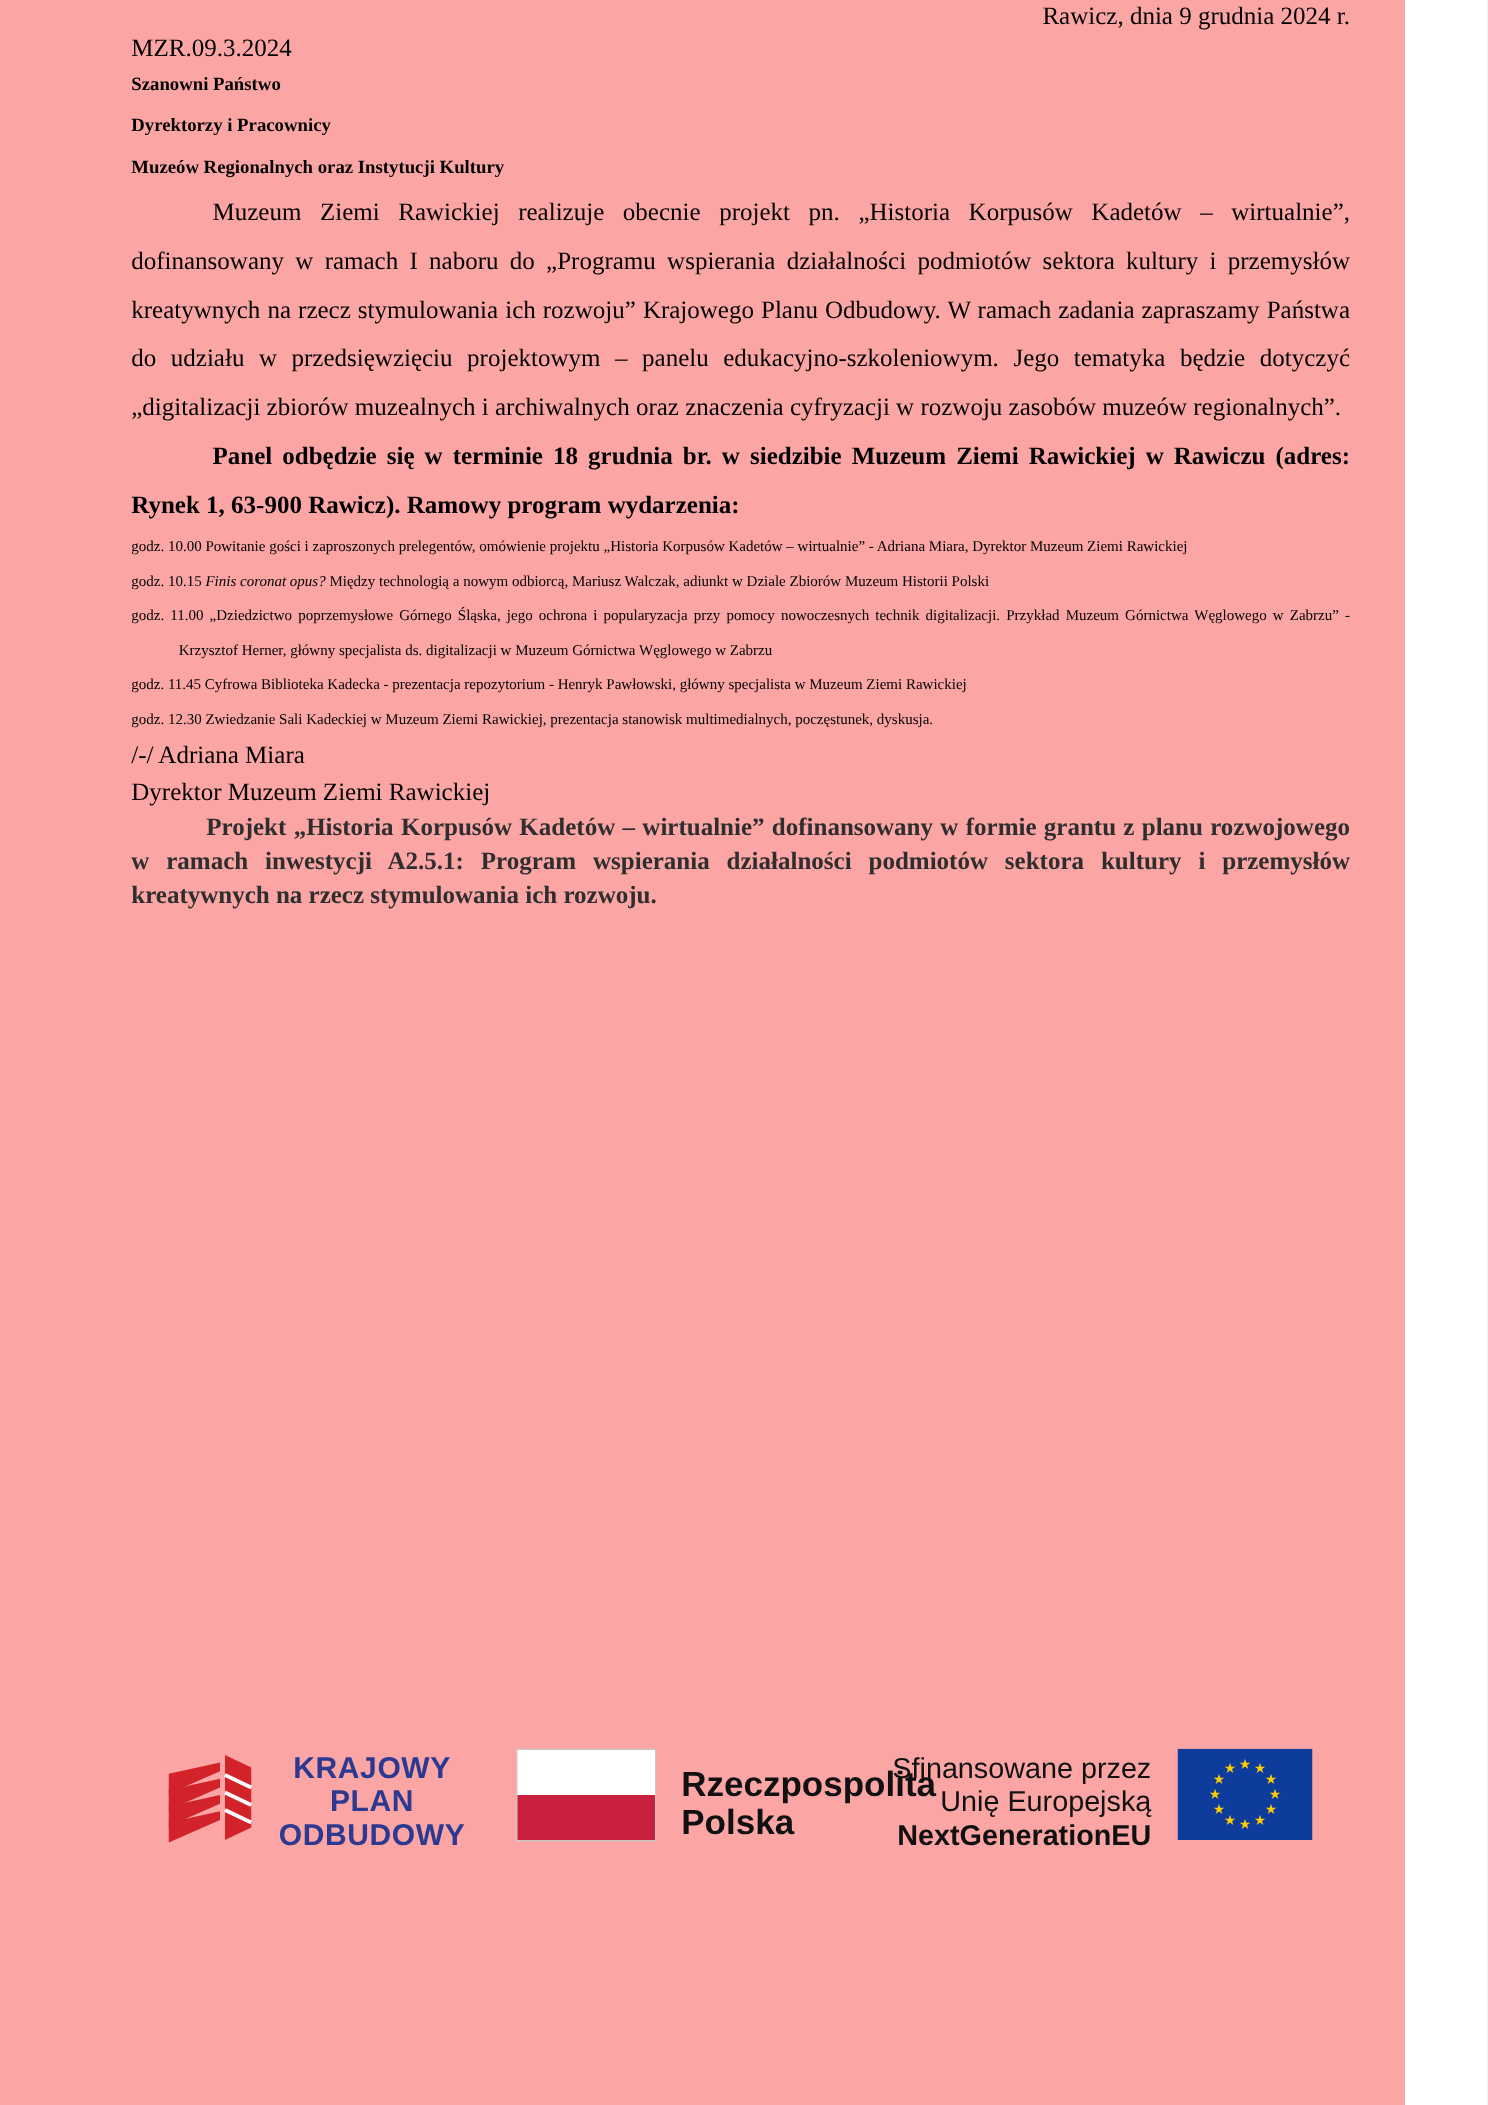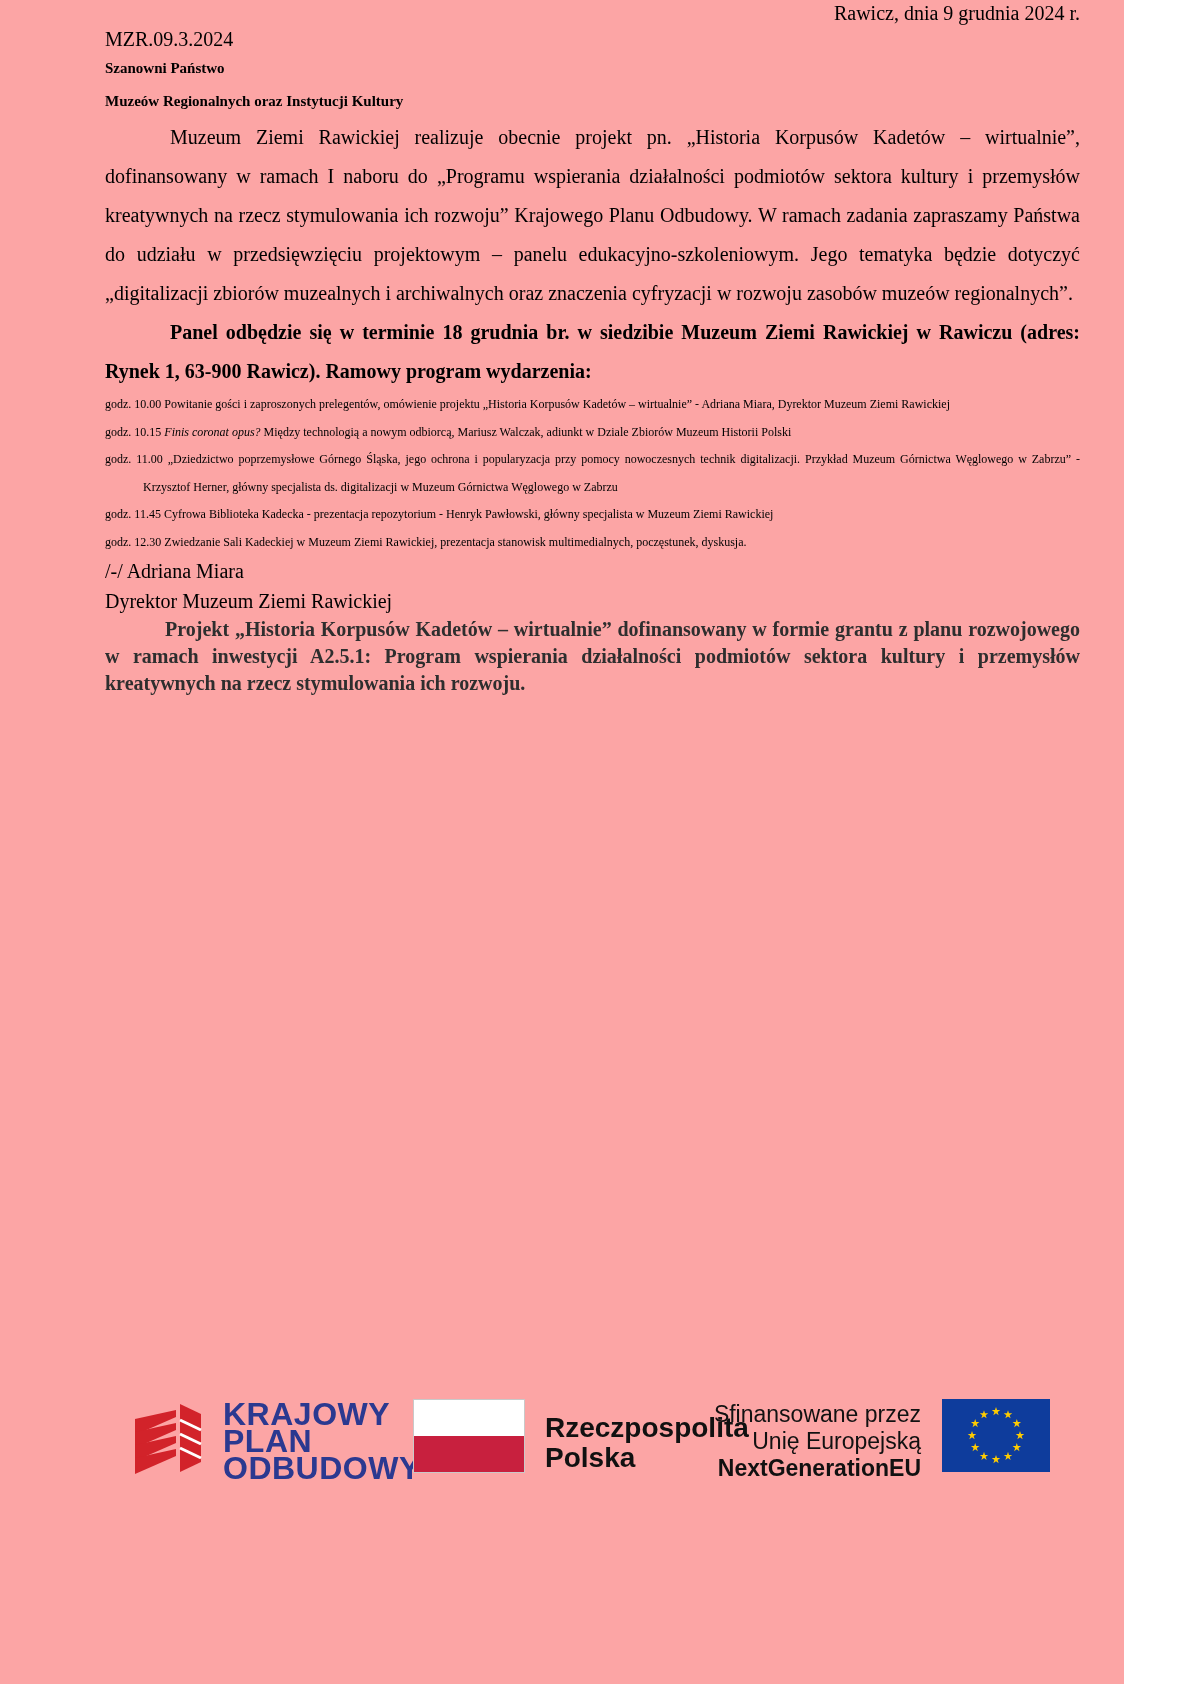--- a/index.html
+++ b/index.html
@@ -29,21 +29,21 @@
   .signature{margin-top:64px;margin-left:568px;font-size:20px;line-height:30px;}
   .footer-note{
     margin-top:180px;font-size:20px;line-height:27px;
     font-weight:bold;color:#2e2e2e;text-align:justify;text-indent:60px;
   }
   
   .logos{position:absolute;left:0;top:1396px;width:1190px;height:115px;font-family:"Liberation Sans", sans-serif;}
   .kpo-icon{position:absolute;left:133px;top:4px;}
   .kpo-text{
     position:absolute;left:223px;top:5px;
-    color:#2B3990;font-weight:bold;font-size:32px;line-height:27px;letter-spacing:0.5px;
+    color:#2B3990;font-weight:bold;font-size:24px;line-height:27px;letter-spacing:0.5px;text-align:center;
   }
   .pl-flag{
     position:absolute;left:413px;top:3px;width:112px;height:74px;
     border:1px solid #c9c9c9;box-sizing:border-box;
   }
   .pl-flag .white{height:50%;background:#ffffff;}
   .pl-flag .red{height:50%;background:#C8203E;}
   .pl-text{
     position:absolute;left:545px;top:17px;
     color:#111;font-weight:bold;font-size:28px;line-height:30px;
@@ -60,20 +60,21 @@
 
 <div class="page">
   <div class="content">
 
     <div class="date">Rawicz, dnia 9 grudnia 2024 r.</div>
 
     <div class="ref">MZR.09.3.2024</div>
 
     <div class="salutation">
       <div>Szanowni Państwo</div>
+      <div>Dyrektorzy i Pracownicy</div>
       <div>Muzeów Regionalnych oraz Instytucji Kultury</div>
     </div>
 
     <p class="body-par">Muzeum Ziemi Rawickiej realizuje obecnie projekt pn. „Historia Korpusów Kadetów – wirtualnie”, dofinansowany w ramach I naboru do „Programu wspierania działalności podmiotów sektora kultury i przemysłów kreatywnych na rzecz stymulowania ich rozwoju” Krajowego Planu Odbudowy. W ramach zadania zapraszamy Państwa do udziału w przedsięwzięciu projektowym – panelu edukacyjno-szkoleniowym. Jego tematyka będzie dotyczyć „digitalizacji zbiorów muzealnych i archiwalnych oraz znaczenia cyfryzacji w rozwoju zasobów muzeów regionalnych”.</p>
 
     <p class="body-par second bold">Panel odbędzie się w terminie 18 grudnia br. w siedzibie Muzeum Ziemi Rawickiej w Rawiczu (adres: Rynek 1, 63-900 Rawicz). Ramowy program wydarzenia:</p>
 
     <div class="schedule">
       <div class="sched-item"><span>godz. 10.00 </span><span>Powitanie gości i zaproszonych prelegentów, omówienie projektu „Historia Korpusów Kadetów – wirtualnie” - Adriana Miara, Dyrektor Muzeum Ziemi Rawickiej</span></div>
       <div class="sched-item"><span>godz. 10.15 </span><i>Finis coronat opus?</i><span> Między technologią a nowym odbiorcą, Mariusz Walczak, adiunkt w Dziale Zbiorów Muzeum Historii Polski</span></div>

